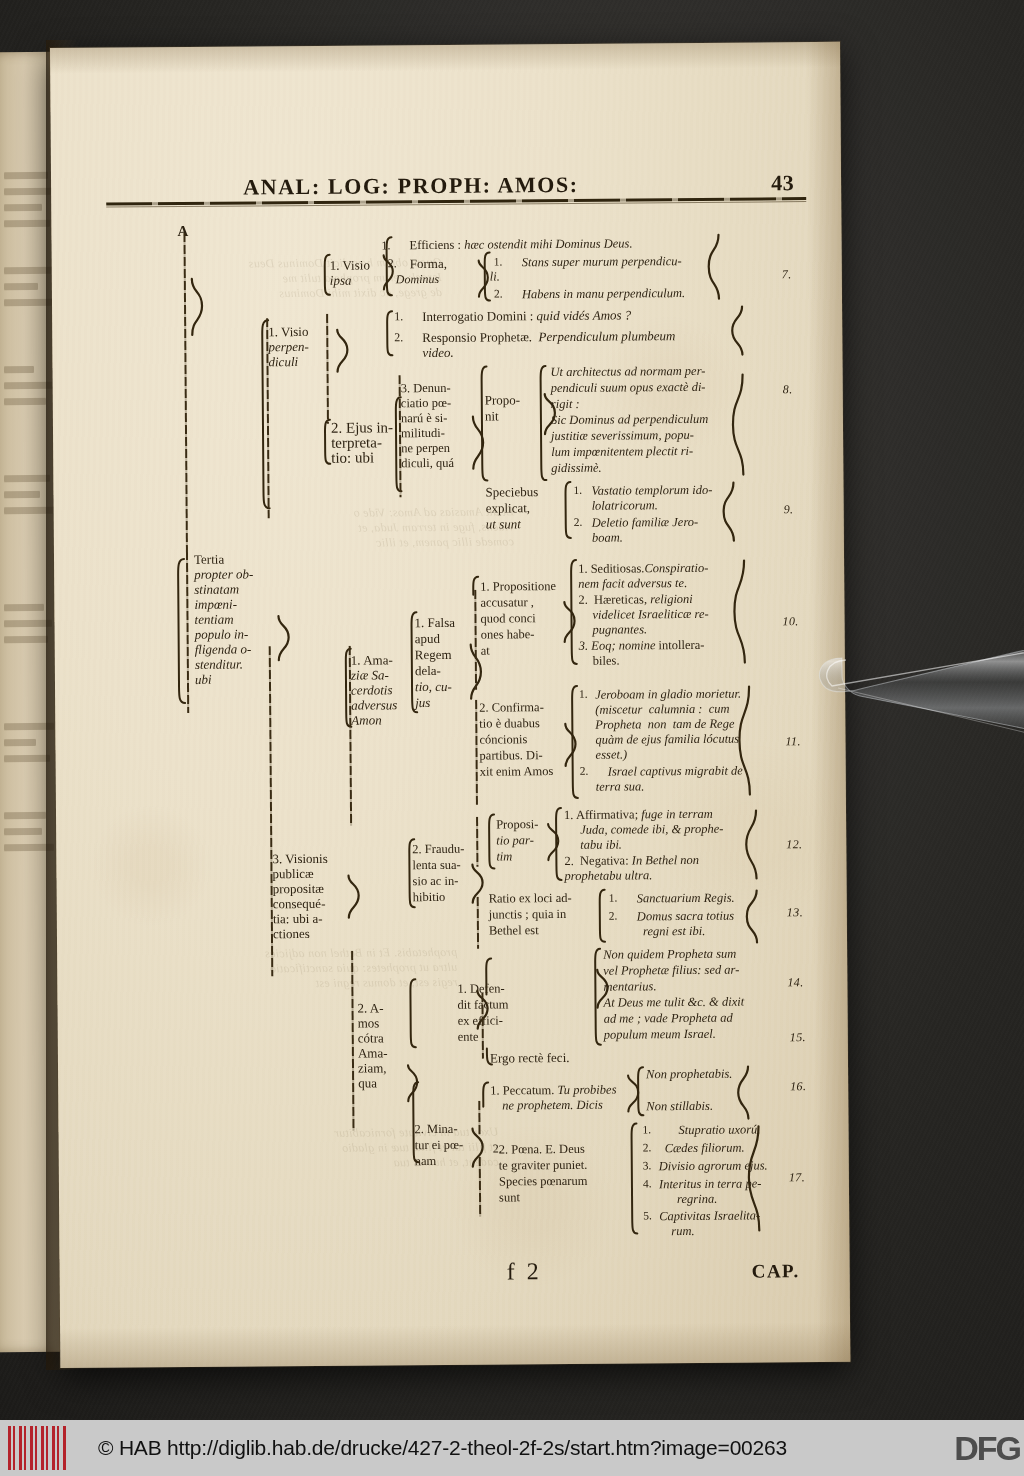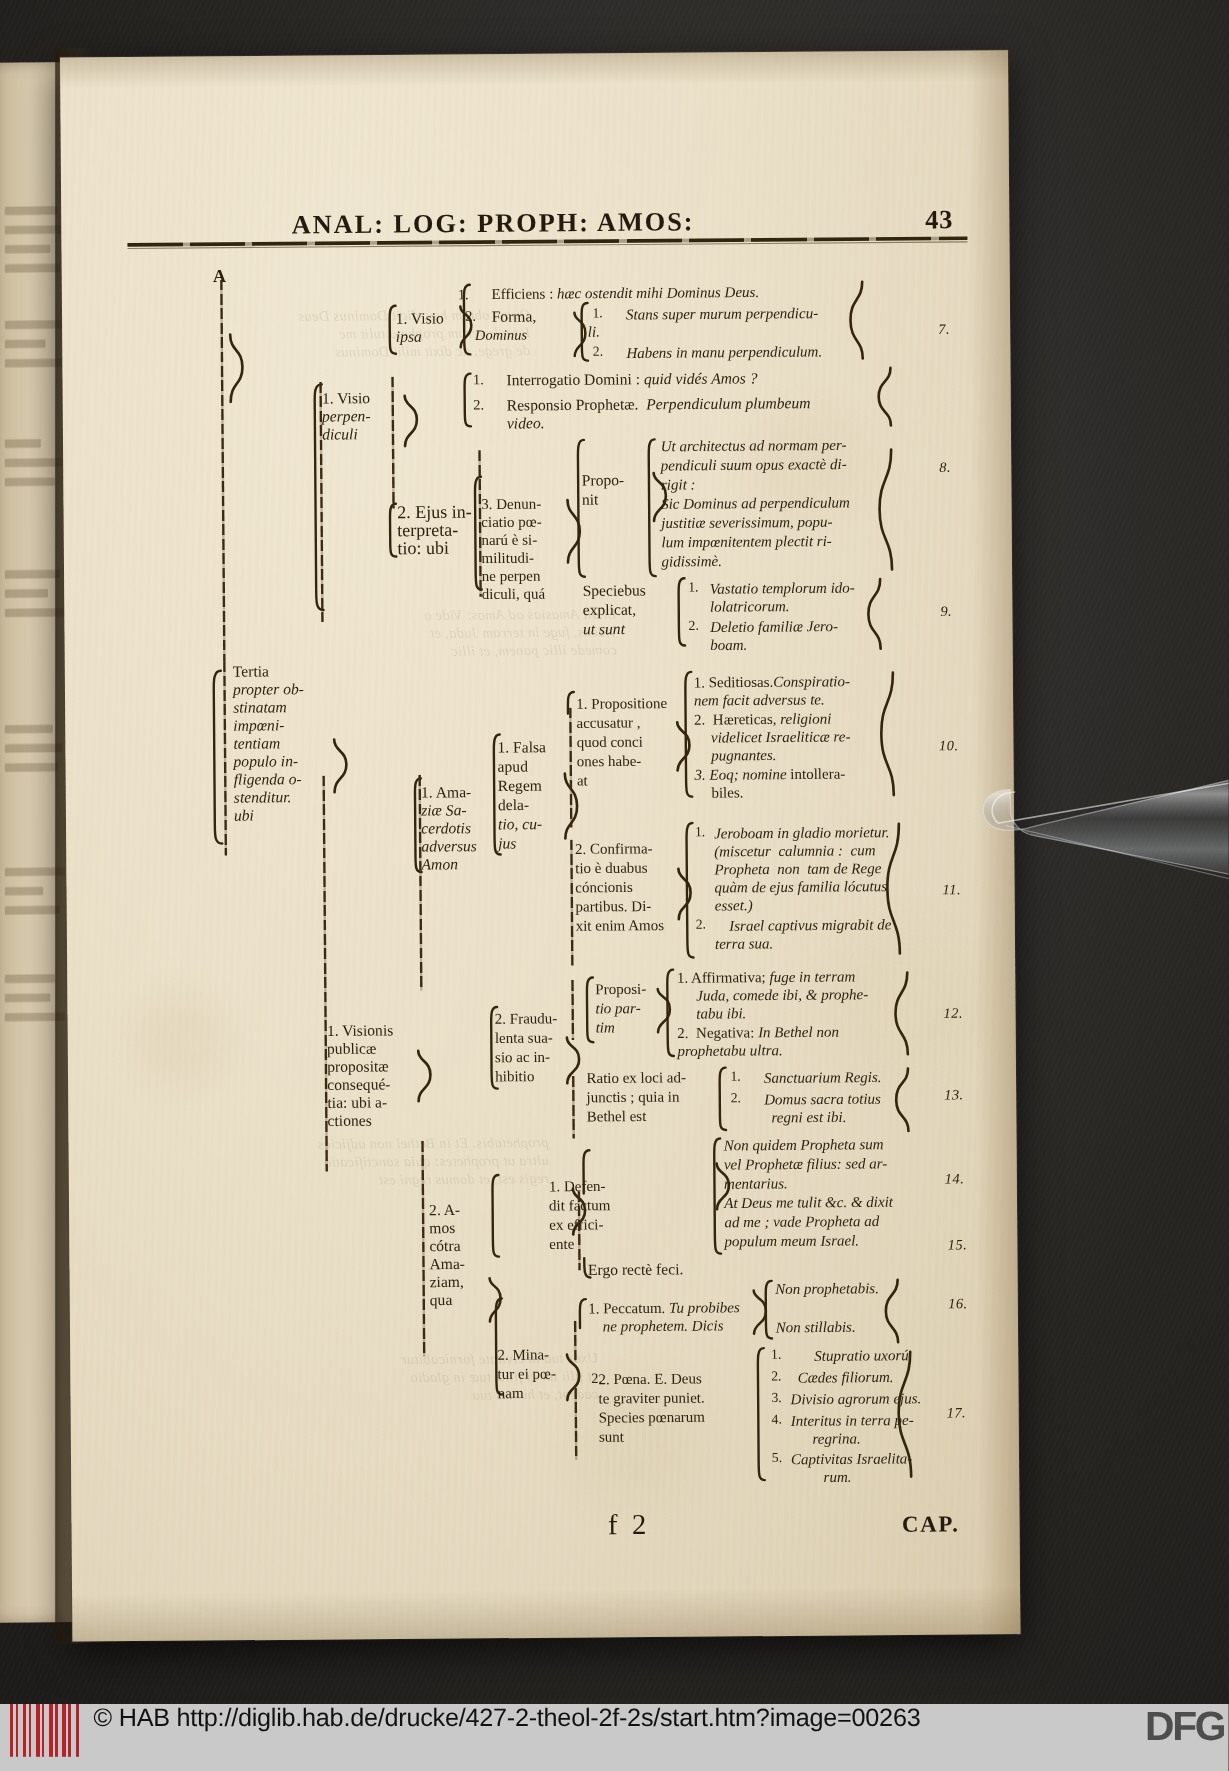--- a/index.html
+++ b/index.html
@@ -79,21 +79,21 @@
   .verse{position:absolute;font-style:italic;font-size:12px;color:#2e2313;letter-spacing:.4px;}
 
   .sig{position:absolute;left:447px;top:1214px;font-size:24px;color:#241b0e;letter-spacing:3px;}
   .catch{position:absolute;left:692px;top:1218px;font-size:19px;color:#241b0e;letter-spacing:1.5px;font-variant:small-caps;font-weight:600;}
 
   
   .acrylic{position:absolute;left:812px;top:636px;width:230px;height:120px;pointer-events:none;}
 
   
   .wm{position:absolute;left:0;bottom:0;width:1024px;height:56px;
-    background:#c9c9c9;display:flex;align-items:flex-start;}
+    background:#c9c9c9;display:flex;align-items:center;gap:20px;}
   .wm .barcode{width:58px;height:44px;margin-left:8px;
     background:repeating-linear-gradient(90deg,#b4222a 0 3px, #c9c9c9 3px 5px, #b4222a 5px 7px, #c9c9c9 7px 11px);}
   .wm .wmtext{flex:1;font-family:"Liberation Sans",sans-serif;font-size:21px;color:#111;
     padding-left:12px;letter-spacing:-.2px;white-space:nowrap;overflow:hidden;}
   .wm .dfg{font-family:"Liberation Sans",sans-serif;font-weight:bold;font-size:34px;color:#4d4d4d;
     letter-spacing:-2px;padding-right:4px;}
 </style>
 </head>
 <body>
 
@@ -177,21 +177,21 @@
           <path d="M10 2 C4 2 4 9 4 16 L4 174 C4 184 4 190 10 190" fill="none" stroke="#33260f" stroke-width="2" stroke-linecap="round"></path>
         </svg>
     </div>
     <div class="vline" style="left:214px;top:272px;height:200px;"></div>
     <div class="brace" style="left:283px;top:282px;">
       <svg width="14" height="46" viewBox="0 0 14 46">
           <path d="M2 2 C2 11 12 10 12 22 C12 34 2 33 2 44" fill="none" stroke="#33260f" stroke-width="2.2" stroke-linecap="round"></path>
         </svg>
     </div>
 
-    <div class="blk" id="lvl2-1" style="left:216px;top:805px;width:82px;line-height:15px;font-size:13px;"><span class="rm">1. Visionis</span><br><span class="rm">publicæ</span><br><span class="rm">propositæ</span><br><span class="rm">consequé-</span><br><span class="rm">tia: ubi a-</span><br><span class="rm">ctiones</span></div>
+    <div class="blk" id="lvl2-1" style="left:216px;top:805px;width:82px;line-height:15px;font-size:13px;"><span class="rm">3. Visionis</span><br><span class="rm">publicæ</span><br><span class="rm">propositæ</span><br><span class="rm">consequé-</span><br><span class="rm">tia: ubi a-</span><br><span class="rm">ctiones</span></div>
     <div class="vline" style="left:214px;top:600px;height:330px;"></div>
     <div class="brace" style="left:290px;top:828px;">
       <svg width="14" height="46" viewBox="0 0 14 46">
           <path d="M2 2 C2 11 12 10 12 22 C12 34 2 33 2 44" fill="none" stroke="#33260f" stroke-width="2.2" stroke-linecap="round"></path>
         </svg>
     </div>
 
     <div class="blk" id="lvl3-0" style="left:278px;top:212px;width:62px;line-height:15px;font-size:13px;"><span class="rm">1. Visio</span><br><span class="it">ipsa</span></div>
     <div class="brace" style="left:268px;top:207px;">
       <svg width="12" height="44" viewBox="0 0 12 44">
@@ -273,21 +273,21 @@
     <div class="blk" style="left:370px;top:285px;width:320px;font-size:13px;line-height:15px;">
       <span class="rm">Responsio Prophetæ. </span><span class="it">&nbsp;Perpendiculum plumbeum</span><br>
       <span class="it">video.</span>
     </div>
     <div class="brace" style="left:678px;top:262px;">
       <svg width="14" height="52" viewBox="0 0 14 52">
           <path d="M12 2 C12 14 2 13 2 26 C2 39 12 38 12 50" fill="none" stroke="#33260f" stroke-width="2.2" stroke-linecap="round"></path>
         </svg>
     </div>
 
-    <div class="blk" id="denun-stem" style="left:348px;top:368px;width:74px;line-height:15px;font-size:12.5px;"><span class="rm">3. Denun-</span><br><span class="rm">ciatio pœ-</span><br><span class="rm">narú è si-</span><br><span class="rm">militudi-</span><br><span class="rm">ne perpen</span><br><span class="rm">diculi, quá</span></div>
+    <div class="blk" id="denun-stem" style="left:348px;top:336px;width:74px;line-height:15px;font-size:12.5px;"><span class="rm">3. Denun-</span><br><span class="rm">ciatio pœ-</span><br><span class="rm">narú è si-</span><br><span class="rm">militudi-</span><br><span class="rm">ne perpen</span><br><span class="rm">diculi, quá</span></div>
     <div class="brace" style="left:338px;top:350px;">
       <svg width="12" height="100" viewBox="0 0 12 100">
           <path d="M10 2 C5 2 5 9 5 16 L5 80 C5 92 5 96 10 96" fill="none" stroke="#33260f" stroke-width="2" stroke-linecap="round"></path>
         </svg>
     </div>
     <div class="brace" style="left:418px;top:370px;">
       <svg width="14" height="56" viewBox="0 0 14 56">
           <path d="M2 2 C2 15 12 14 12 28 C12 42 2 41 2 54" fill="none" stroke="#33260f" stroke-width="2.2" stroke-linecap="round"></path>
         </svg>
     </div>
@@ -552,21 +552,21 @@
     </div>
     <div class="blk" style="left:584px;top:1080px;width:16px;font-size:11.5px;">1.</div>
     <div class="blk it" style="left:620px;top:1080px;width:150px;font-size:12.5px;">Stupratio uxorú.</div>
     <div class="blk" style="left:584px;top:1098px;width:16px;font-size:11.5px;">2.</div>
     <div class="blk it" style="left:606px;top:1098px;width:150px;font-size:12.5px;">Cædes filiorum.</div>
     <div class="blk" style="left:584px;top:1116px;width:16px;font-size:11.5px;">3.</div>
     <div class="blk it" style="left:600px;top:1116px;width:160px;font-size:12.5px;">Divisio agrorum ejus.</div>
     <div class="blk" style="left:584px;top:1134px;width:16px;font-size:11.5px;">4.</div>
     <div class="blk it" style="left:600px;top:1134px;width:160px;line-height:15px;font-size:12.5px;">Interitus in terra pe-<br><span style="margin-left:18px;display:inline-block">regrina.</span></div>
     <div class="blk" style="left:584px;top:1166px;width:16px;font-size:11.5px;">5.</div>
-    <div class="blk it" style="left:600px;top:1166px;width:160px;line-height:15px;font-size:12.5px;">Captivitas Israelita-<br><span style="margin-left:27px;display:inline-block">rum.</span></div>
+    <div class="blk it" style="left:600px;top:1166px;width:160px;line-height:15px;font-size:12.5px;">Captivitas Israelita-<br><span style="margin-left:12px;display:inline-block">rum.</span></div>
     <div class="brace" style="left:688px;top:1082px;">
       <svg width="14" height="108" viewBox="0 0 14 108">
           <path d="M12 2 C12 28 2 27 2 53 C2 79 12 78 12 106" fill="none" stroke="#33260f" stroke-width="2.2" stroke-linecap="round"></path>
         </svg>
     </div>
 
     <div class="verse" style="left:730px;top:225px;">7.</div>
     <div class="verse" style="left:730px;top:340px;">8.</div>
     <div class="verse" style="left:730px;top:460px;">9.</div>
     <div class="verse" style="left:728px;top:572px;">10.</div>

